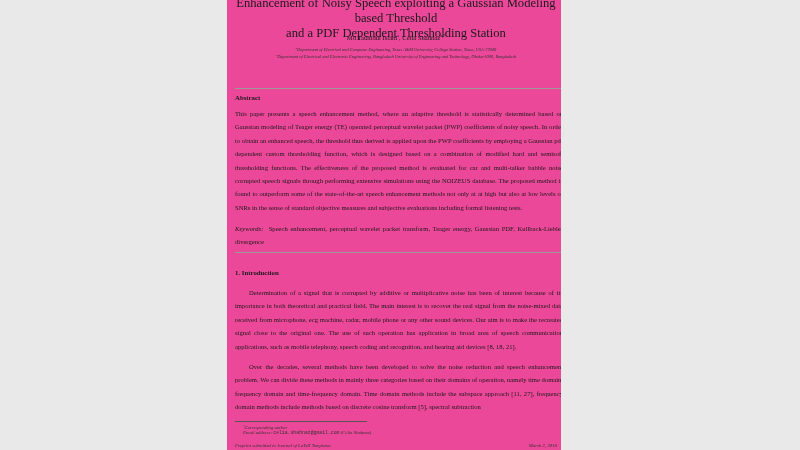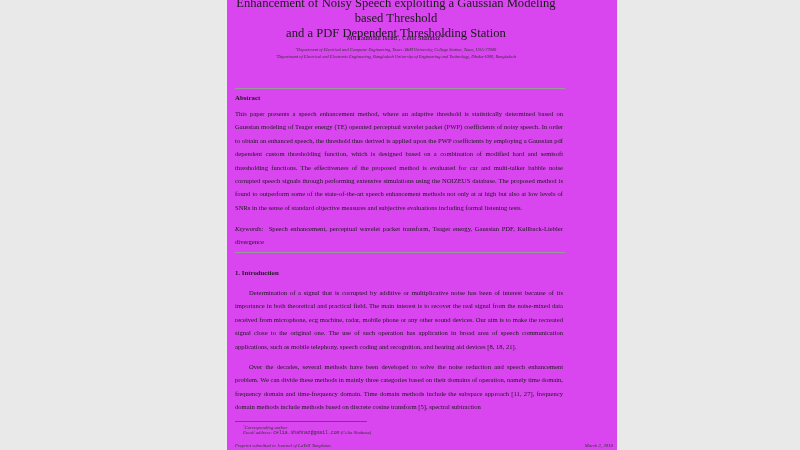--- a/index.html
+++ b/index.html
@@ -4,22 +4,22 @@
 <style>
   html, body { margin:0; padding:0; }
   body {
     width:800px; height:450px; overflow:hidden;
     background:#e9e9e9;
     position:relative;
     font-family:"Liberation Serif", serif;
     color:#1a1a1a;
   }
   .page {
-    position:absolute; left:227px; top:0; width:390px; height:450px;
-    background:#d946ef;
+    position:absolute; left:227px; top:0; width:334px; height:450px;
+    background:#ec4899;
     overflow:hidden;
   }
   .title {
     position:absolute; left:0; top:-4px; width:338px;
     text-align:center; font-size:12.6px; line-height:15px;
   }
   .authors {
     position:absolute; left:0; top:33px; width:338px;
     text-align:center; font-size:6.6px;
   }

